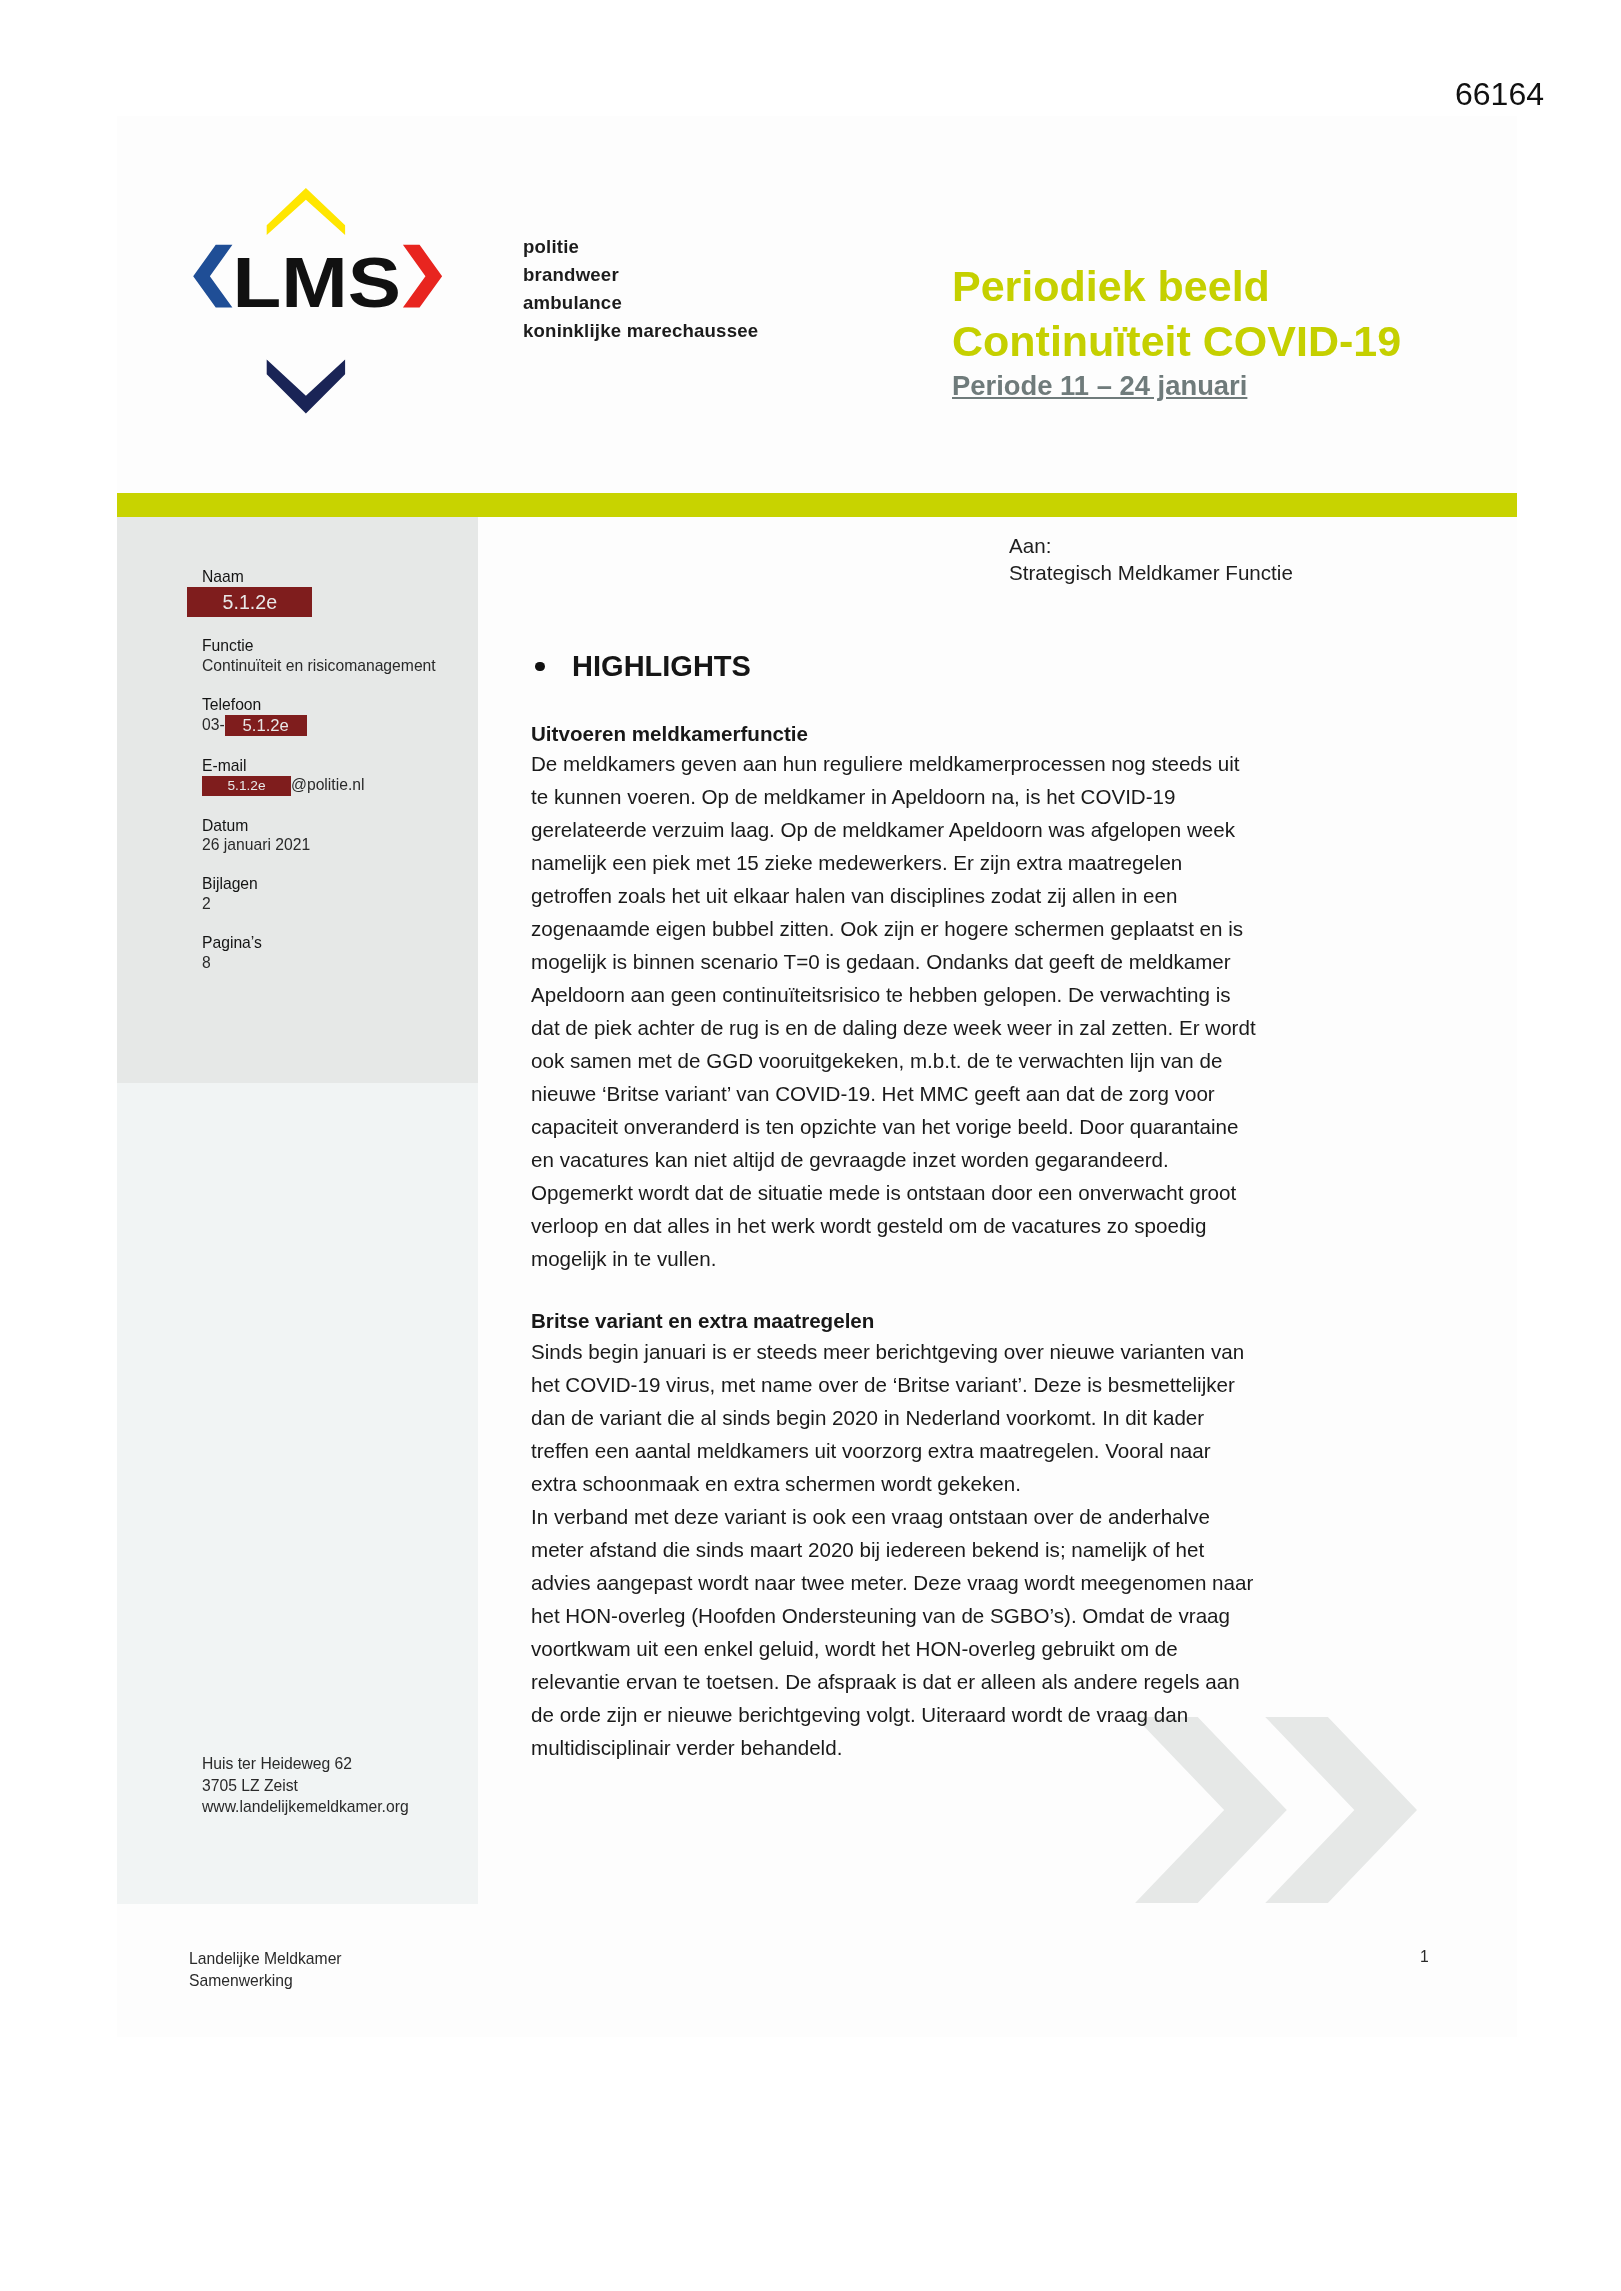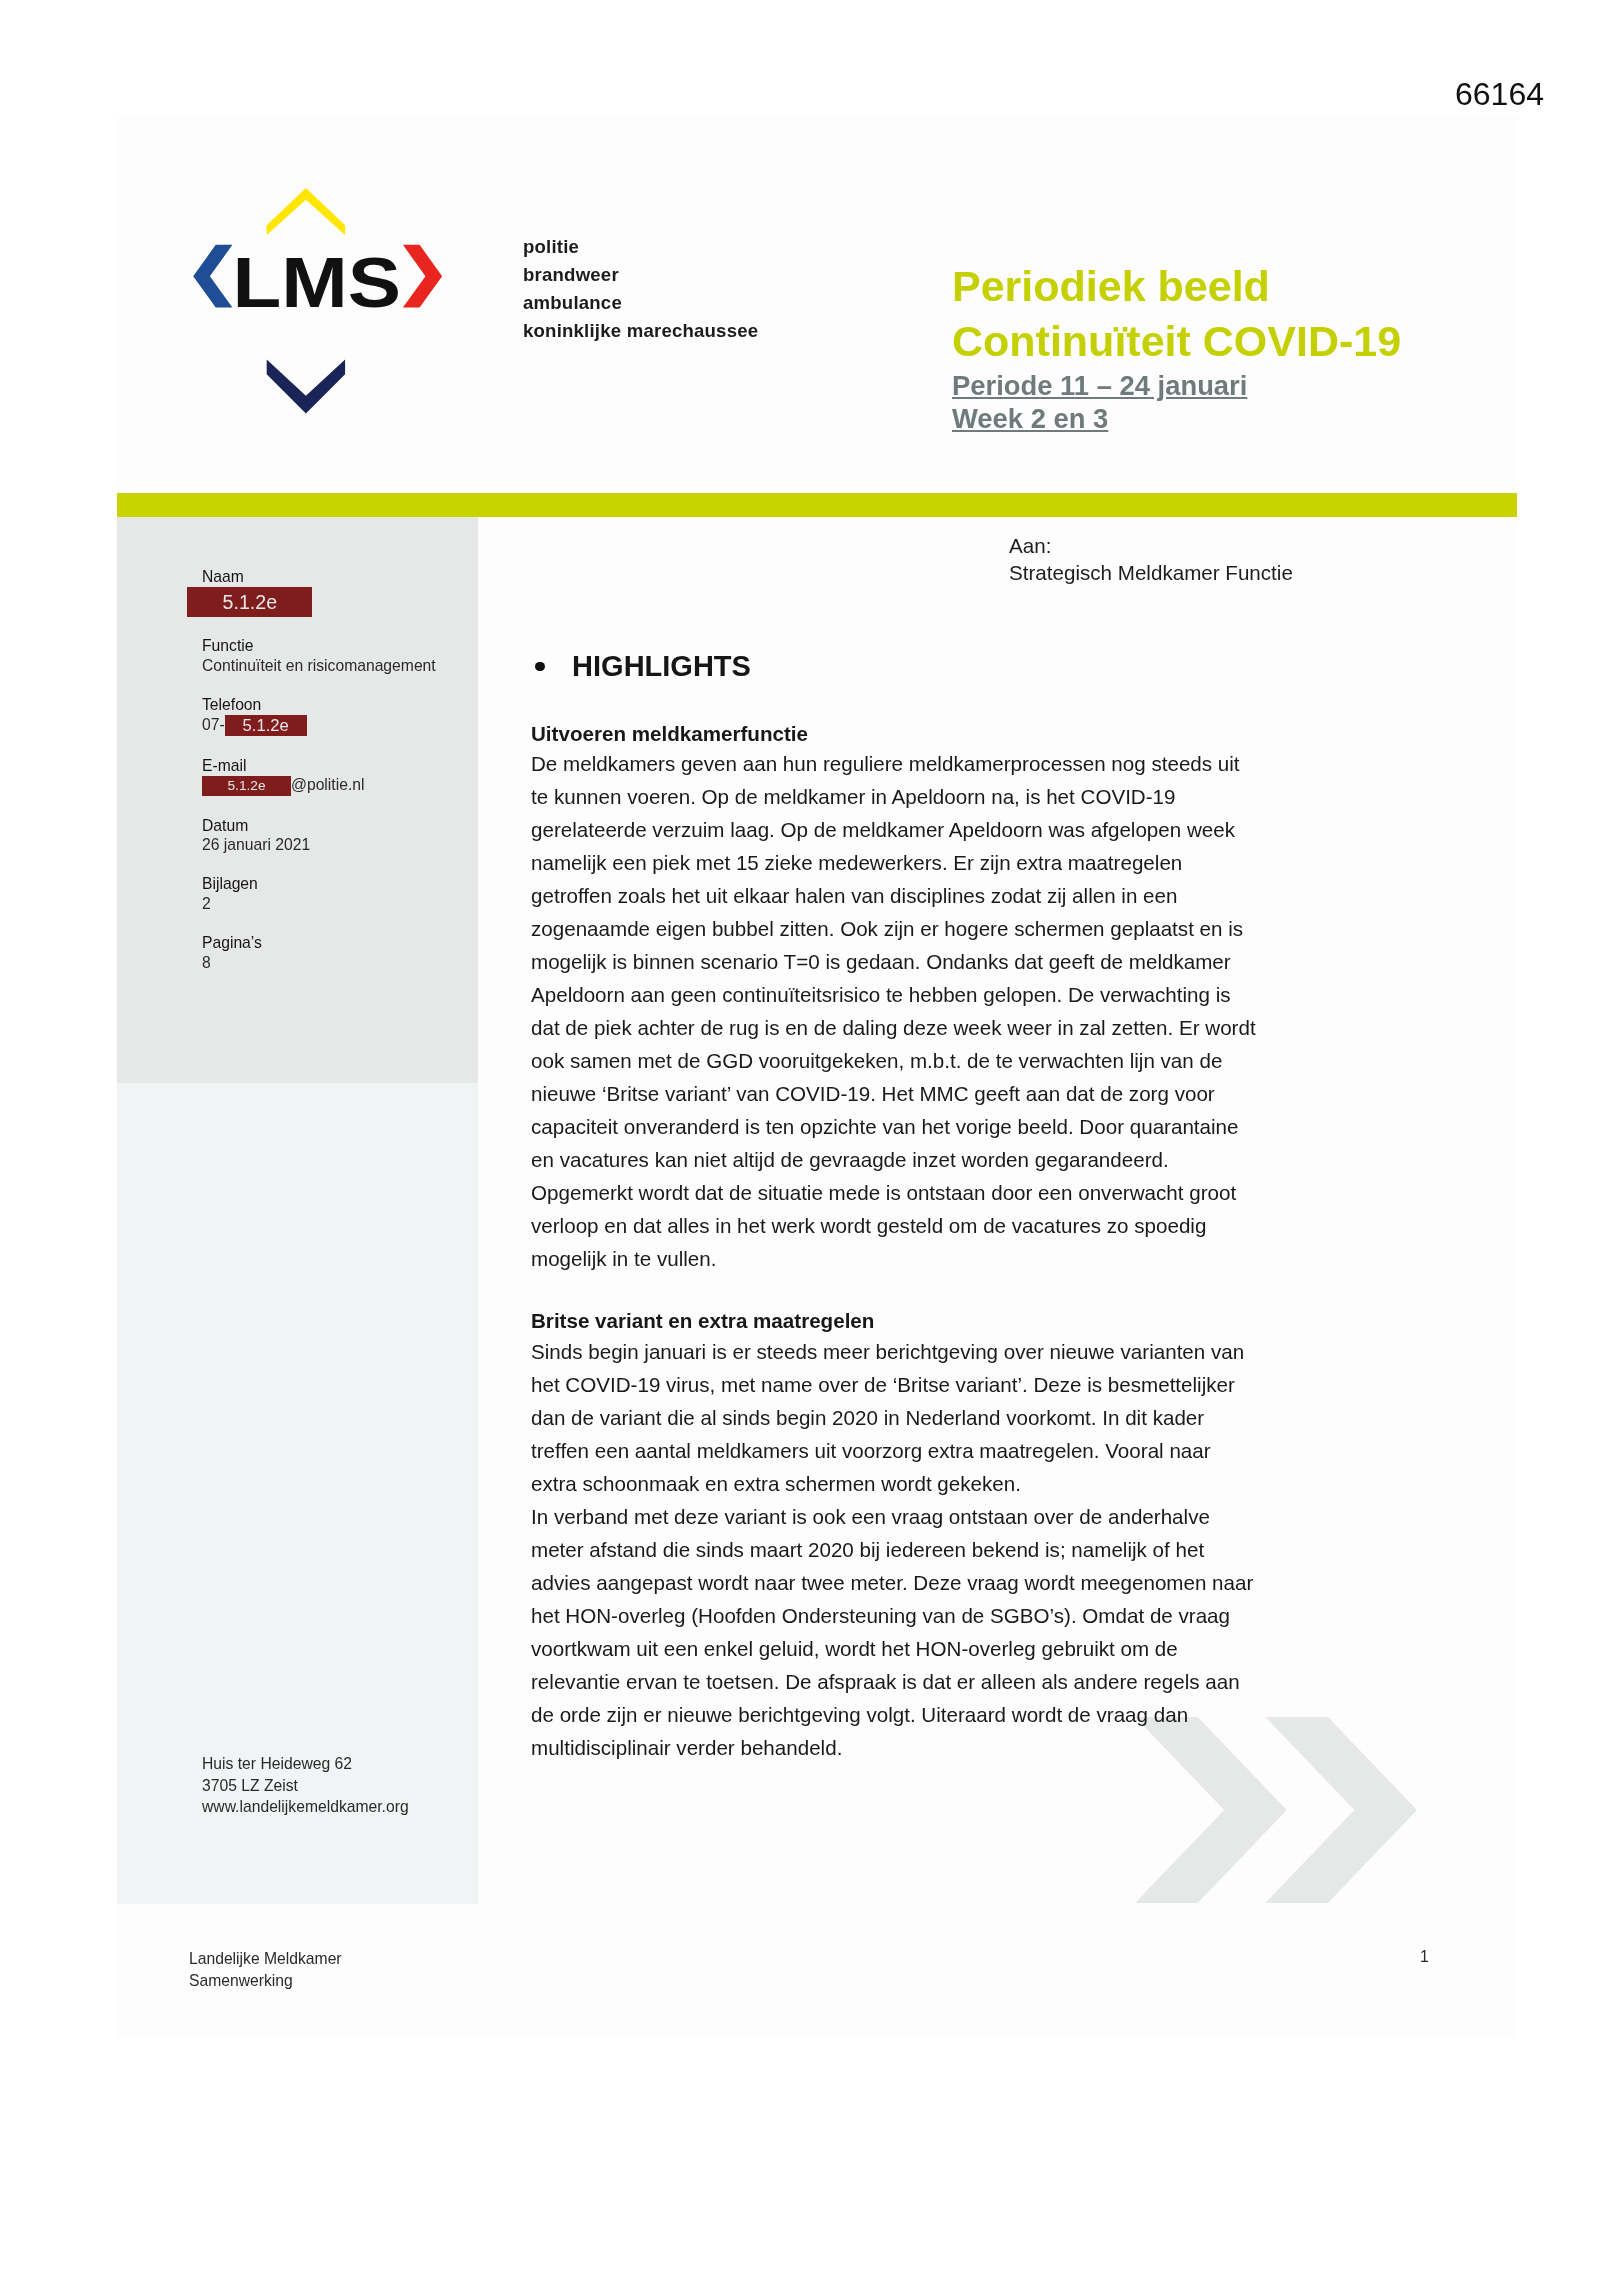--- a/index.html
+++ b/index.html
@@ -256,21 +256,20 @@
   <div>politie</div>
   <div>brandweer</div>
   <div>ambulance</div>
   <div>koninklijke marechaussee</div>
 </div>
 
 <div class="title-block">
   <div class="title-line">Periodiek beeld</div>
   <div class="title-line">Continuïteit COVID-19</div>
   <div class="sub-line">Periode 11 – 24 januari</div>
-  <div class="sub-line">Week 2 en 3</div>
 </div>
 
 <div class="green-bar"></div>
 
 <div class="sidebar-dark"></div>
 <div class="sidebar-light"></div>
 
 <div class="meta">
   <div class="meta-item">
     <div class="meta-label">Naam</div>
@@ -278,21 +277,21 @@
       <span class="redact name">5.1.2e</span>
     </div>
   </div>
   <div class="meta-item">
     <div class="meta-label">Functie</div>
     <div class="meta-value">Continuïteit en risicomanagement</div>
   </div>
   <div class="meta-item">
     <div class="meta-label">Telefoon</div>
     <div class="meta-value">
-      <span>07-</span><span class="redact phone">5.1.2e</span>
+      <span>03-</span><span class="redact phone">5.1.2e</span>
     </div>
   </div>
   <div class="meta-item">
     <div class="meta-label">E-mail</div>
     <div class="meta-value">
       <span class="redact email">5.1.2e</span><span>@politie.nl</span>
     </div>
   </div>
   <div class="meta-item">
     <div class="meta-label">Datum</div>

